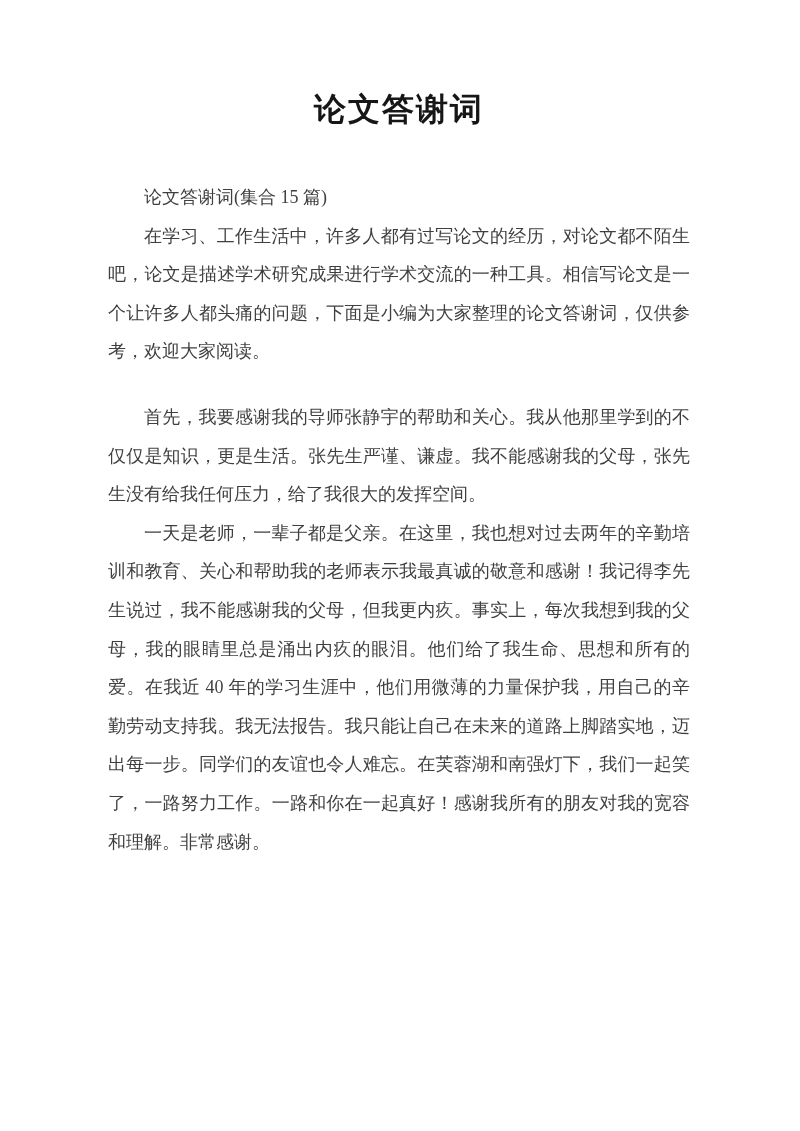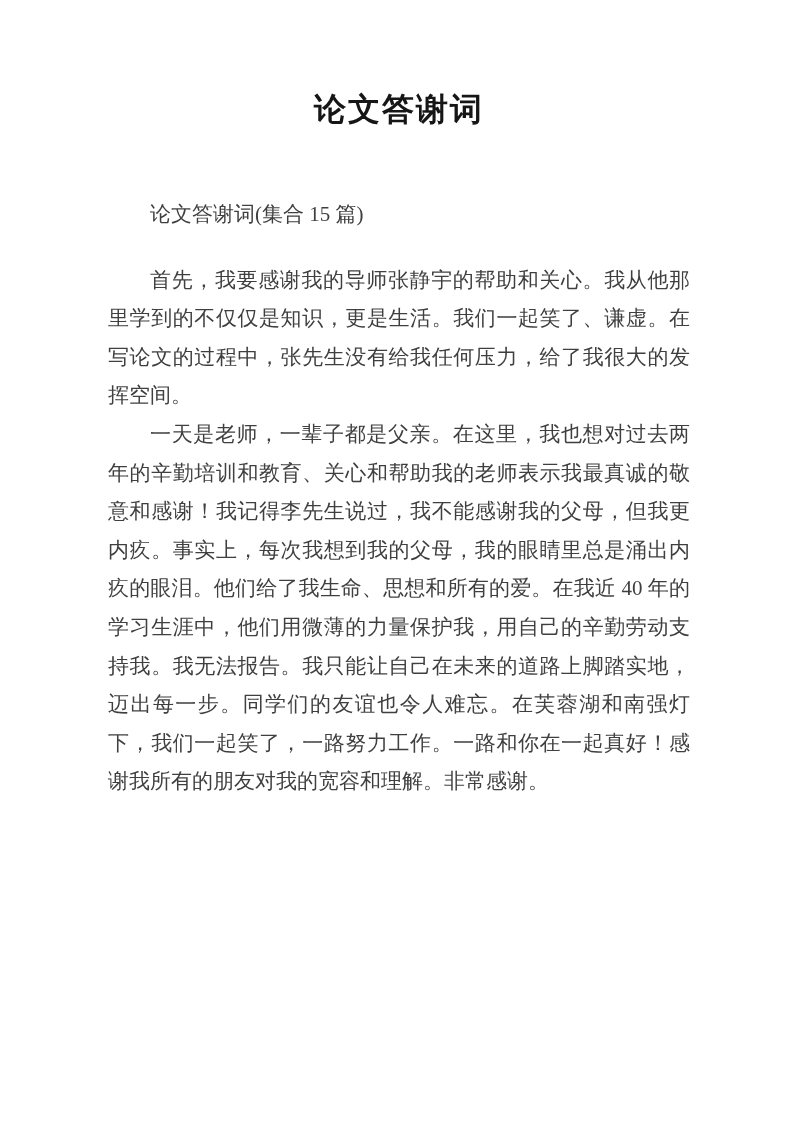--- a/index.html
+++ b/index.html
@@ -21,22 +21,22 @@
   .doc-title {
     margin: 0;
     font-size: 32px;
     line-height: 42px;
     font-weight: bold;
     text-align: center;
     color: #161616;
     letter-spacing: 2px;
   }
   .doc-body {
-    margin-top: 65px;
-    font-size: 21px;
+    margin-top: 48px;
+    font-size: 18px;
     line-height: 38.6px;
     text-align: justify;
     text-justify: inter-ideograph;
   }
   .doc-body p {
     margin: 0;
   }
   .para-indent {
     text-indent: 2em;
   }
@@ -49,21 +49,22 @@
 </style>
 </head>
 <body>
 
 <div class="page">
   <h1 class="doc-title">论文答谢词</h1>
 
   <div class="doc-body">
     <p class="para-indent">论文答谢词(集合 15 篇)</p>
 
+    <p class="para-indent">在学习、工作生活中，许多人都有过写论文的经历，对论文都不陌生吧，论文是描述学术研究成果进行学术交流的一种工具。相信写论文是一个让许多人都头痛的问题，下面是小编为大家整理的论文答谢词，仅供参考，欢迎大家阅读。</p>
 
     <div class="blank-line"></div>
 
 
-    <p class="para-indent">首先，我要感谢我的导师张静宇的帮助和关心。我从他那里学到的不仅仅是知识，更是生活。我们一起笑了、谦虚。在写论文的过程中，张先生没有给我任何压力，给了我很大的发挥空间。</p>
+    <p class="para-indent">首先，我要感谢我的导师张静宇的帮助和关心。我从他那里学到的不仅仅是知识，更是生活。张先生严谨、谦虚。我不能感谢我的父母，张先生没有给我任何压力，给了我很大的发挥空间。</p>
 
     <p class="para-indent">一天是老师，一辈子都是父亲。在这里，我也想对过去两年的辛勤培训和教育、关心和帮助我的老师表示我最真诚的敬意和感谢！我记得李先生说过，我不能感谢我的父母，但我更内疚。事实上，每次我想到我的父母，我的眼睛里总是涌出内疚的眼泪。他们给了我生命、思想和所有的爱。在我近 40 年的学习生涯中，他们用微薄的力量保护我，用自己的辛勤劳动支持我。我无法报告。我只能让自己在未来的道路上脚踏实地，迈出每一步。同学们的友谊也令人难忘。在芙蓉湖和南强灯下，我们一起笑了，一路努力工作。一路和你在一起真好！感谢我所有的朋友对我的宽容和理解。非常感谢。</p>
   </div>
 </div>
 
 </body></html>

